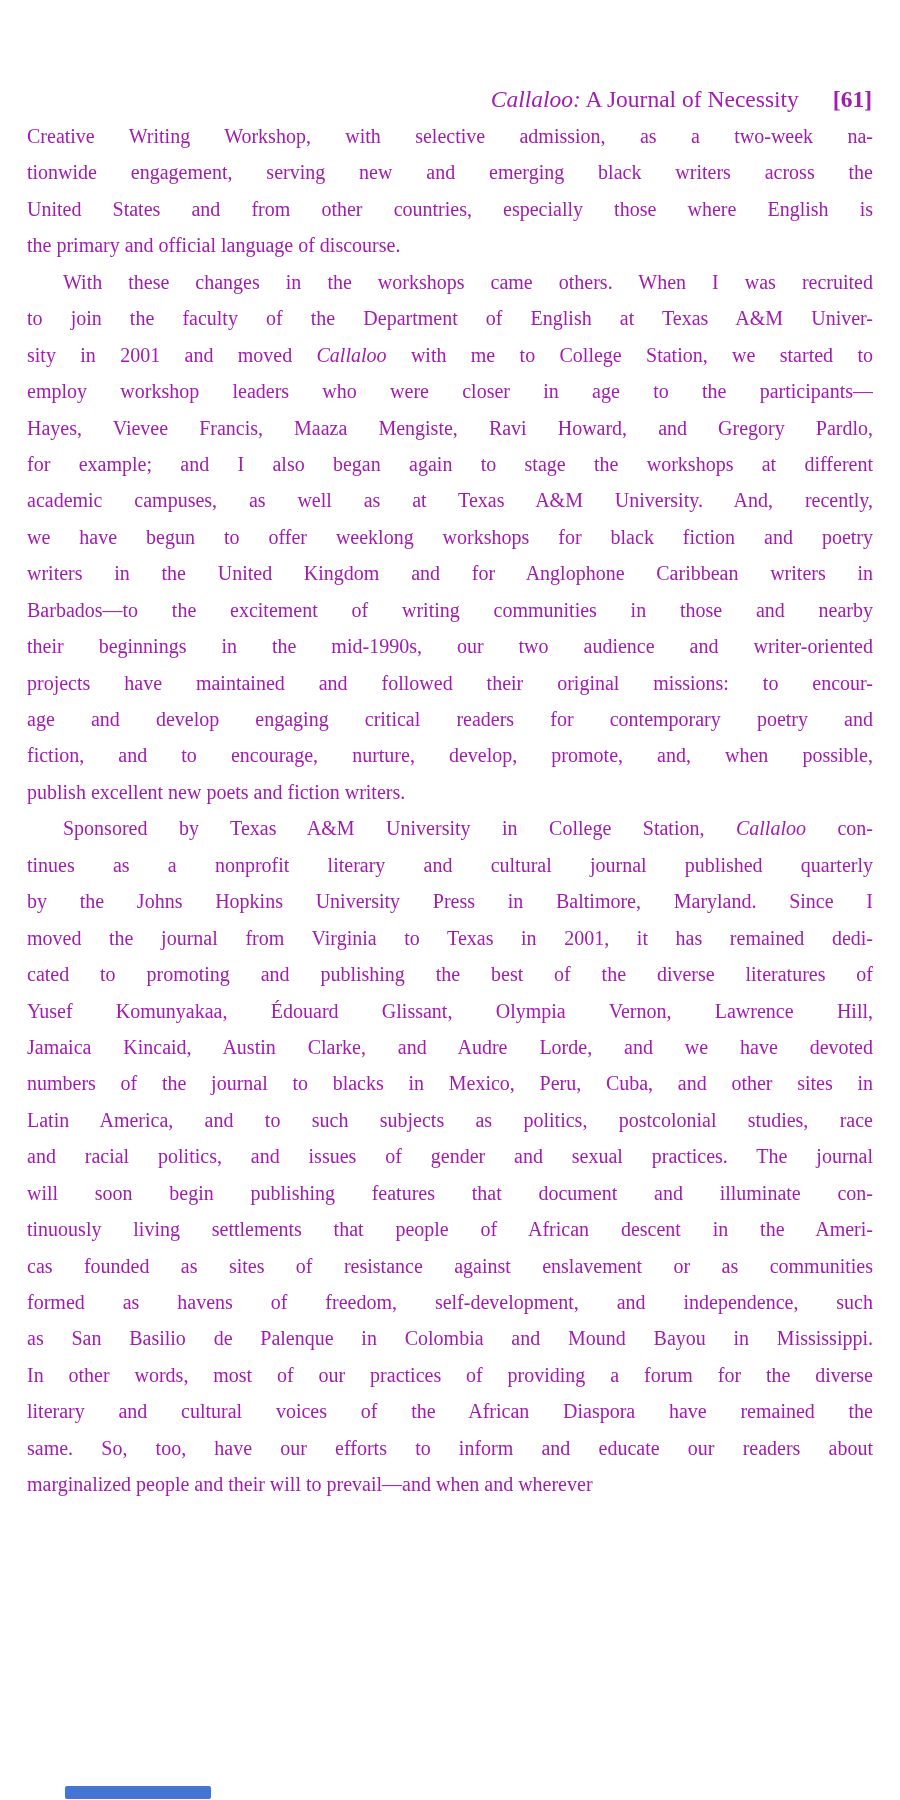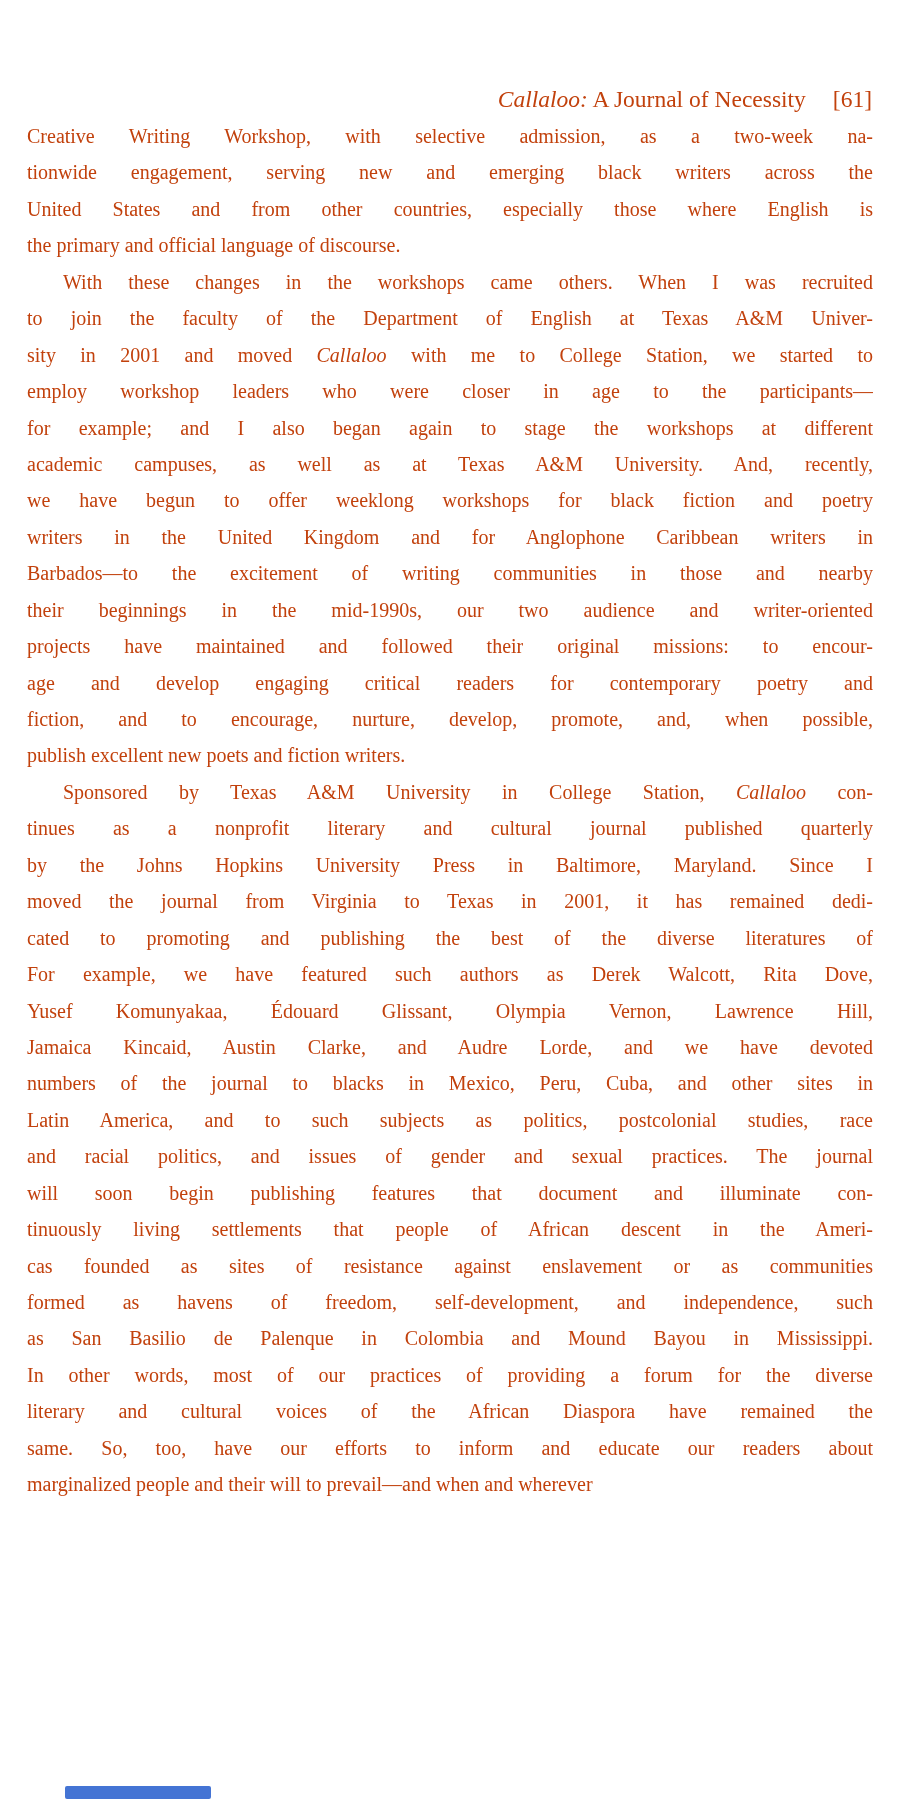--- a/index.html
+++ b/index.html
@@ -15,21 +15,21 @@
   .header {
     position: absolute;
     top: 85px;
     right: 28px;
     font-size: 23.5px;
     line-height: 28px;
     display: flex;
     align-items: baseline;
     white-space: pre;
   }
-  .header .page-num { margin-left: 27px; }
+  .header .page-num { margin-left: 34px; font-weight: bold; }
   .it { font-style: italic; }
   .body-text {
     position: absolute;
     left: 27px;
     top: 118px;
     width: 846px;
     font-size: 20px;
   }
   .paragraph { margin: 0; }
   .line {
@@ -47,56 +47,56 @@
     top: 1786px;
     width: 146px;
     height: 13px;
     border-radius: 2px;
     background: #4474d4;
   }
 </style>
 </head>
 <body>
 
-<div class="page" style="color: #c2410c; background: rgb(255, 255, 255);">
+<div class="page" style="color: #a21caf; background: rgb(255, 255, 255);">
 
   <div class="header">
     <span class="it">Callaloo:</span><span> A Journal of Necessity</span><span class="page-num">[61]</span>
   </div>
 
   <div class="body-text">
       <div class="paragraph">
         <div class="line"><span>Creative Writing Workshop, with selective admission, as a two-week na-</span></div>
         <div class="line"><span>tionwide engagement, serving new and emerging black writers across the</span></div>
         <div class="line"><span>United States and from other countries, especially those where English is</span></div>
         <div class="line last"><span>the primary and official language of discourse.</span></div>
       </div>
       <div class="paragraph">
         <div class="line indent"><span>With these changes in the workshops came others. When I was recruited</span></div>
         <div class="line"><span>to join the faculty of the Department of English at Texas A&amp;M Univer-</span></div>
         <div class="line"><span>sity in 2001 and moved </span><span class="it">Callaloo</span><span> with me to College Station, we started to</span></div>
         <div class="line"><span>employ workshop leaders who were closer in age to the participants—</span></div>
+        <div class="line"><span>Hayes, Vievee Francis, Maaza Mengiste, Ravi Howard, and Gregory Pardlo,</span></div>
         <div class="line"><span>for example; and I also began again to stage the workshops at different</span></div>
         <div class="line"><span>academic campuses, as well as at Texas A&amp;M University. And, recently,</span></div>
         <div class="line"><span>we have begun to offer weeklong workshops for black fiction and poetry</span></div>
         <div class="line"><span>writers in the United Kingdom and for Anglophone Caribbean writers in</span></div>
         <div class="line"><span>Barbados—to the excitement of writing communities in those and nearby</span></div>
         <div class="line"><span>their beginnings in the mid-1990s, our two audience and writer-oriented</span></div>
         <div class="line"><span>projects have maintained and followed their original missions: to encour-</span></div>
         <div class="line"><span>age and develop engaging critical readers for contemporary poetry and</span></div>
         <div class="line"><span>fiction, and to encourage, nurture, develop, promote, and, when possible,</span></div>
         <div class="line last"><span>publish excellent new poets and fiction writers.</span></div>
       </div>
       <div class="paragraph">
         <div class="line indent"><span>Sponsored by Texas A&amp;M University in College Station, </span><span class="it">Callaloo</span><span> con-</span></div>
         <div class="line"><span>tinues as a nonprofit literary and cultural journal published quarterly</span></div>
         <div class="line"><span>by the Johns Hopkins University Press in Baltimore, Maryland. Since I</span></div>
         <div class="line"><span>moved the journal from Virginia to Texas in 2001, it has remained dedi-</span></div>
         <div class="line"><span>cated to promoting and publishing the best of the diverse literatures of</span></div>
-        <div class="line"><span>For example, we have featured such authors as Derek Walcott, Rita Dove,</span></div>
         <div class="line"><span>Yusef Komunyakaa, Édouard Glissant, Olympia Vernon, Lawrence Hill,</span></div>
         <div class="line"><span>Jamaica Kincaid, Austin Clarke, and Audre Lorde, and we have devoted</span></div>
         <div class="line"><span>numbers of the journal to blacks in Mexico, Peru, Cuba, and other sites in</span></div>
         <div class="line"><span>Latin America, and to such subjects as politics, postcolonial studies, race</span></div>
         <div class="line"><span>and racial politics, and issues of gender and sexual practices. The journal</span></div>
         <div class="line"><span>will soon begin publishing features that document and illuminate con-</span></div>
         <div class="line"><span>tinuously living settlements that people of African descent in the Ameri-</span></div>
         <div class="line"><span>cas founded as sites of resistance against enslavement or as communities</span></div>
         <div class="line"><span>formed as havens of freedom, self-development, and independence, such</span></div>
         <div class="line"><span>as San Basilio de Palenque in Colombia and Mound Bayou in Mississippi.</span></div>

